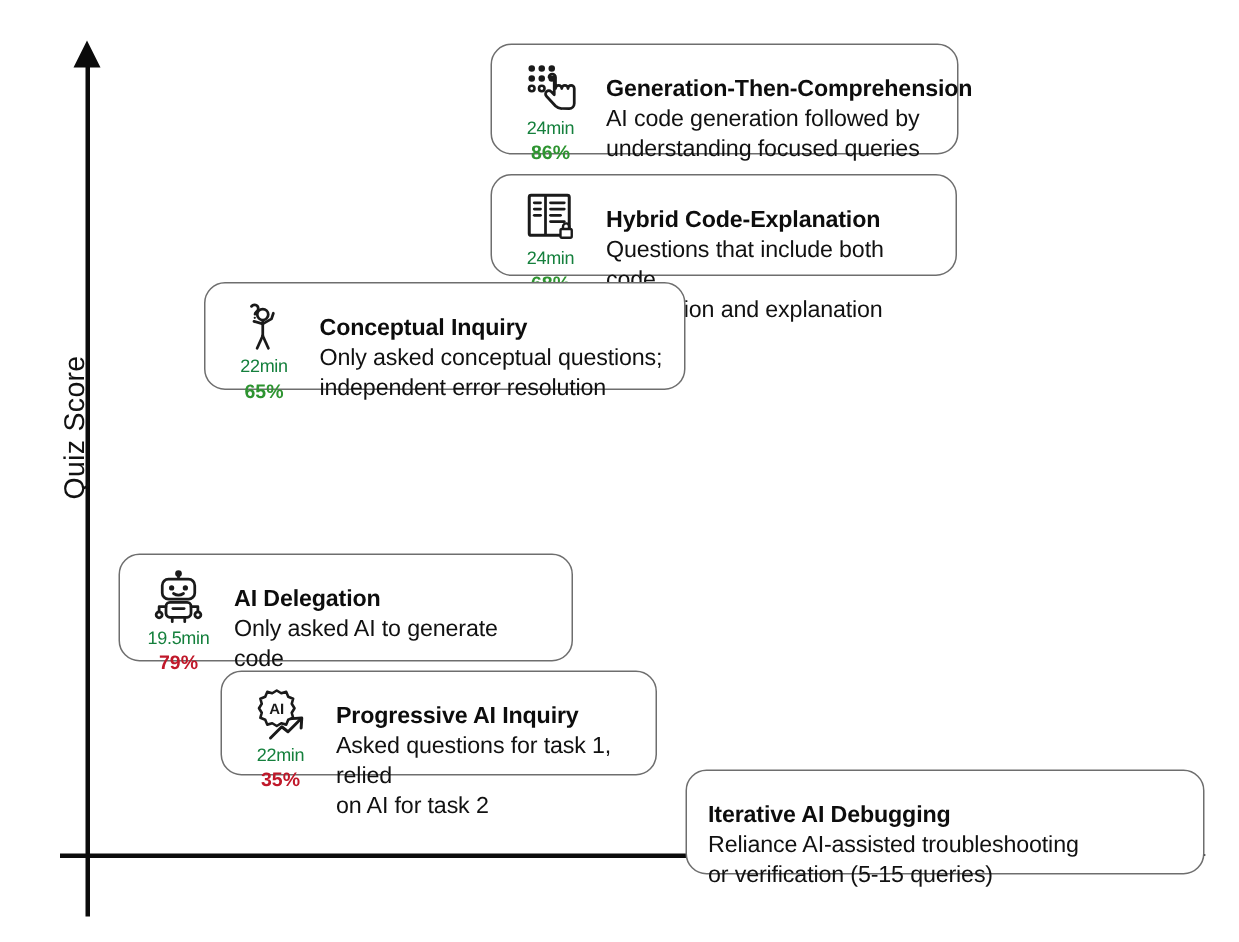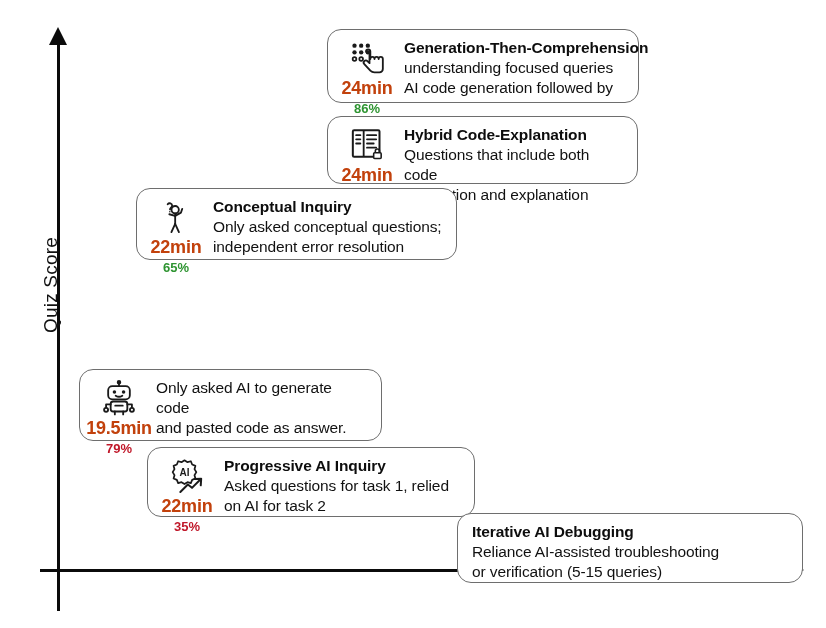--- a/index.html
+++ b/index.html
@@ -95,40 +95,41 @@
     flex-direction: column;
     align-items: center;
     padding-top: 2px;
   }
   .card-icon {
     width: 40px;
     height: 40px;
     display: block;
   }
   .card-time {
-    font-size: 18px;
-    font-weight: bold;
-    color: #c2410c;
+    font-size: 12px;
+    font-weight: normal;
+    color: #15803d;
     margin-top: -1px;
     white-space: nowrap;
     letter-spacing: -0.2px;
   }
   .card-score {
     font-size: 13px;
     font-weight: bold;
     margin-top: 2px;
     white-space: nowrap;
   }
   .score-high { color: #2e9431; }
   .score-low  { color: #c0182a; }
 
   .card-body {
     flex: 1 1 auto;
     padding-left: 6px;
     padding-top: 1px;
+    margin-top: 12px;
   }
   .card-title {
     font-size: 15.5px;
     font-weight: bold;
     color: #0d0d0d;
     line-height: 1.28;
     letter-spacing: -0.1px;
     white-space: nowrap;
   }
   .card-desc {
@@ -136,21 +137,21 @@
     color: #111111;
     line-height: 1.30;
     letter-spacing: -0.1px;
   }
 
   
   #card-generation-then-comprehension { left: 327px; top: 29px;  width: 312px; height: 74px; }
   #card-hybrid-code-explanation       { left: 327px; top: 116px; width: 311px; height: 68px; }
   #card-conceptual-inquiry            { left: 136px; top: 188px; width: 321px; height: 72px; }
   #card-ai-delegation                 { left: 79px;  top: 369px; width: 303px; height: 72px; }
-  #card-progressive-ai-reliance       { left: 147px; top: 447px; width: 328px; height: 70px; }
+  #card-progressive-ai-reliance       { left: 147px; top: 447px; width: 291px; height: 70px; }
   #card-iterative-ai-debugging        { left: 457px; top: 513px; width: 346px; height: 70px; }
 </style>
 </head>
 <body>
 
 <div id="canvas">
 
   <div class="axis-line" id="y-axis-line"></div>
   <div class="arrow-head" id="y-axis-arrow"></div>
   <div class="axis-line" id="x-axis-line"></div>
@@ -174,22 +175,22 @@
           <circle cx="9" cy="24" r="2.2"></circle>
             <circle cx="17" cy="24" r="2.2"></circle>
         </g>
         <path d="M27 15 L27 29 L24.5 26.5 a2.6 2.6 0 0 0-3.7 3.7 L28 38 a7 7 0 0 0 5 2 h6 a4 4 0 0 0 4-4 V24 a2.5 2.5 0 0 0-5 0 a2.5 2.5 0 0 0-5 0 a2.5 2.5 0 0 0-5 0 V15 a2.6 2.6 0 0 0-5.2 0 z" fill="#ffffff" stroke="#1a1a1a" stroke-width="2.2" stroke-linejoin="round"></path>
       </svg>
       <div class="card-time">24min</div>
       <div class="card-score score-high">86%</div>
     </div>
     <div class="card-body">
       <div class="card-title">Generation-Then-Comprehension</div>
+      <div class="card-desc">AI code generation followed by</div>
       <div class="card-desc">understanding focused queries</div>
-      <div class="card-desc">AI code generation followed by</div>
     </div>
   </div>
 
   <div class="card" id="card-hybrid-code-explanation">
     <div class="card-left">
       <svg class="card-icon" viewBox="0 0 48 48">
         <rect x="7" y="5" width="32" height="32" rx="1.5" fill="#ffffff" stroke="#1a1a1a" stroke-width="2.4"></rect>
         <line x1="20" y1="5" x2="20" y2="37" stroke="#1a1a1a" stroke-width="2.2"></line>
         <g stroke="#1a1a1a" stroke-width="2.2" stroke-linecap="round">
           <line x1="11" y1="11" x2="16" y2="11"></line>
@@ -254,20 +255,21 @@
           <path d="M14 30.5 L8.5 30.5 M8.5 30.5 v4.5 M34 30.5 L39.5 30.5 M39.5 30.5 v4.5"></path>
           <circle cx="8.5" cy="37" r="2.4" fill="#ffffff"></circle>
           <circle cx="39.5" cy="37" r="2.4" fill="#ffffff"></circle>
           <path d="M19 39 v3.5 M29 39 v3.5"></path>
         </g>
       </svg>
       <div class="card-time">19.5min</div>
       <div class="card-score score-low">79%</div>
     </div>
     <div class="card-body">
+      <div class="card-title">AI Delegation</div>
       <div class="card-desc">Only asked AI to generate code</div>
       <div class="card-desc">and pasted code as answer.</div>
     </div>
   </div>
 
   <div class="card" id="card-progressive-ai-reliance">
     <div class="card-left">
       <svg class="card-icon" viewBox="0 0 48 48">
         <path d="M21 4 l3.6 2.2 l4-1.1 l1.6 3.9 l3.9 1.6 l-1.1 4 l2.2 3.6 l-2.2 3.6 l1.1 4 l-3.9 1.6 l-1.6 3.9 l-4-1.1 l-3.6 2.2 l-3.6-2.2 l-4 1.1 l-1.6-3.9 l-3.9-1.6 l1.1-4 l-2.2-3.6 l2.2-3.6 l-1.1-4 l3.9-1.6 l1.6-3.9 l4 1.1 z" fill="#ffffff" stroke="#1a1a1a" stroke-width="2.1" stroke-linejoin="round"></path>
         <text x="21" y="23" font-family="Liberation Sans, sans-serif" font-size="12" font-weight="bold" fill="#1a1a1a" text-anchor="middle">AI</text>

